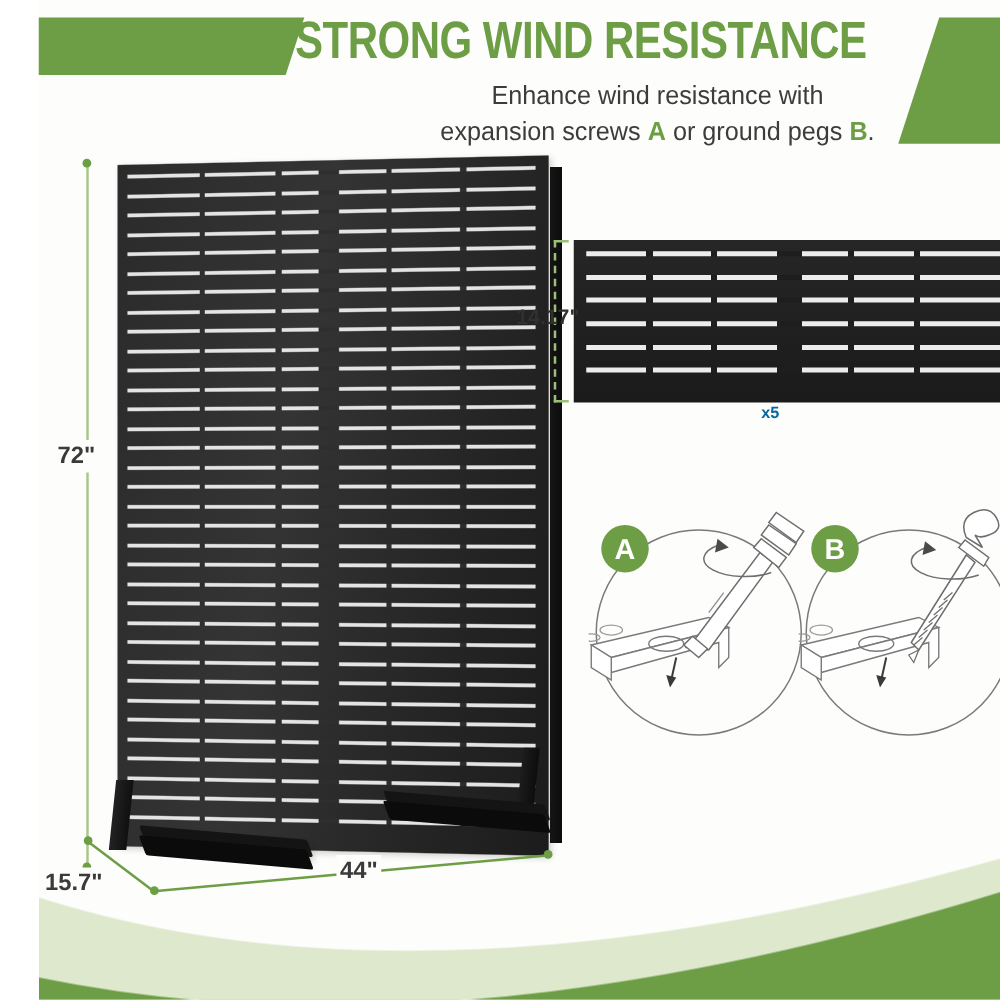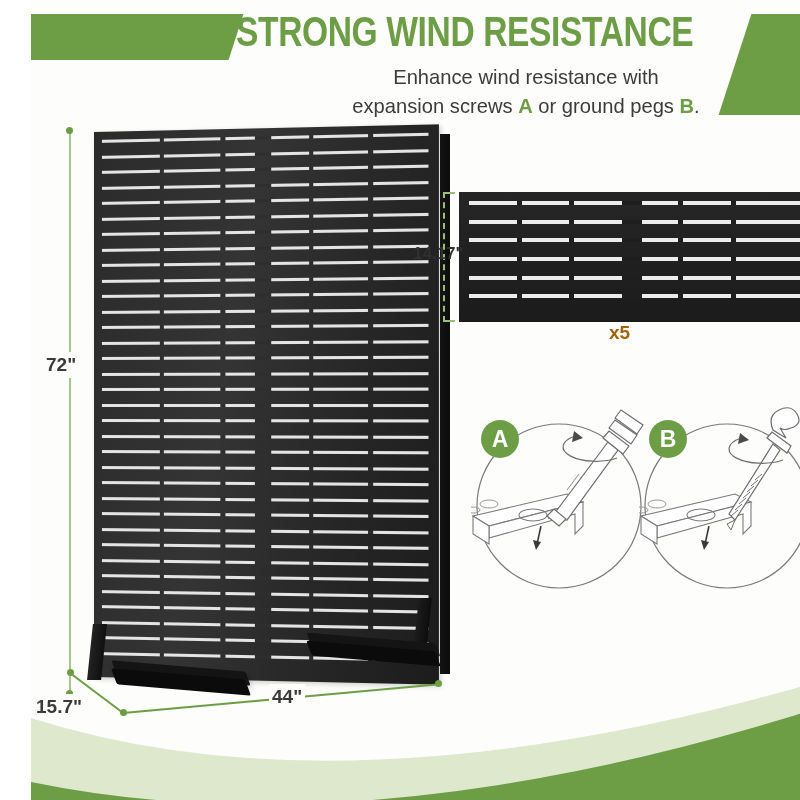--- a/index.html
+++ b/index.html
@@ -135,21 +135,21 @@
       #ececec 80.5% 100%);
   }
   .detail-dashed {
     position: absolute; left: 412px; top: 192px; width: 12px; height: 130px;
     border-left: 2px dashed #9bbf77; border-top: 2px dashed #9bbf77; border-bottom: 2px dashed #9bbf77;
   }
   .detail-dim-label {
     position: absolute; left: 382px; top: 244px; font-size: 17px; font-weight: bold; color: #303030;
   }
   .detail-count {
-    position: absolute; left: 578px; top: 322px; font-size: 19px; font-weight: bold; color: #a16207;
+    position: absolute; left: 578px; top: 322px; font-size: 13px; font-weight: bold; color: #0369a1;
   }
 
   
   .diagram { position: absolute; width: 175px; height: 210px; }
   .badge {
     position: absolute; width: 38px; height: 38px; border-radius: 50%;
     background: #6d9e45; color: #fff; font-size: 23px; font-weight: bold;
     display: flex; align-items: center; justify-content: center;
     z-index: 3;
   }

